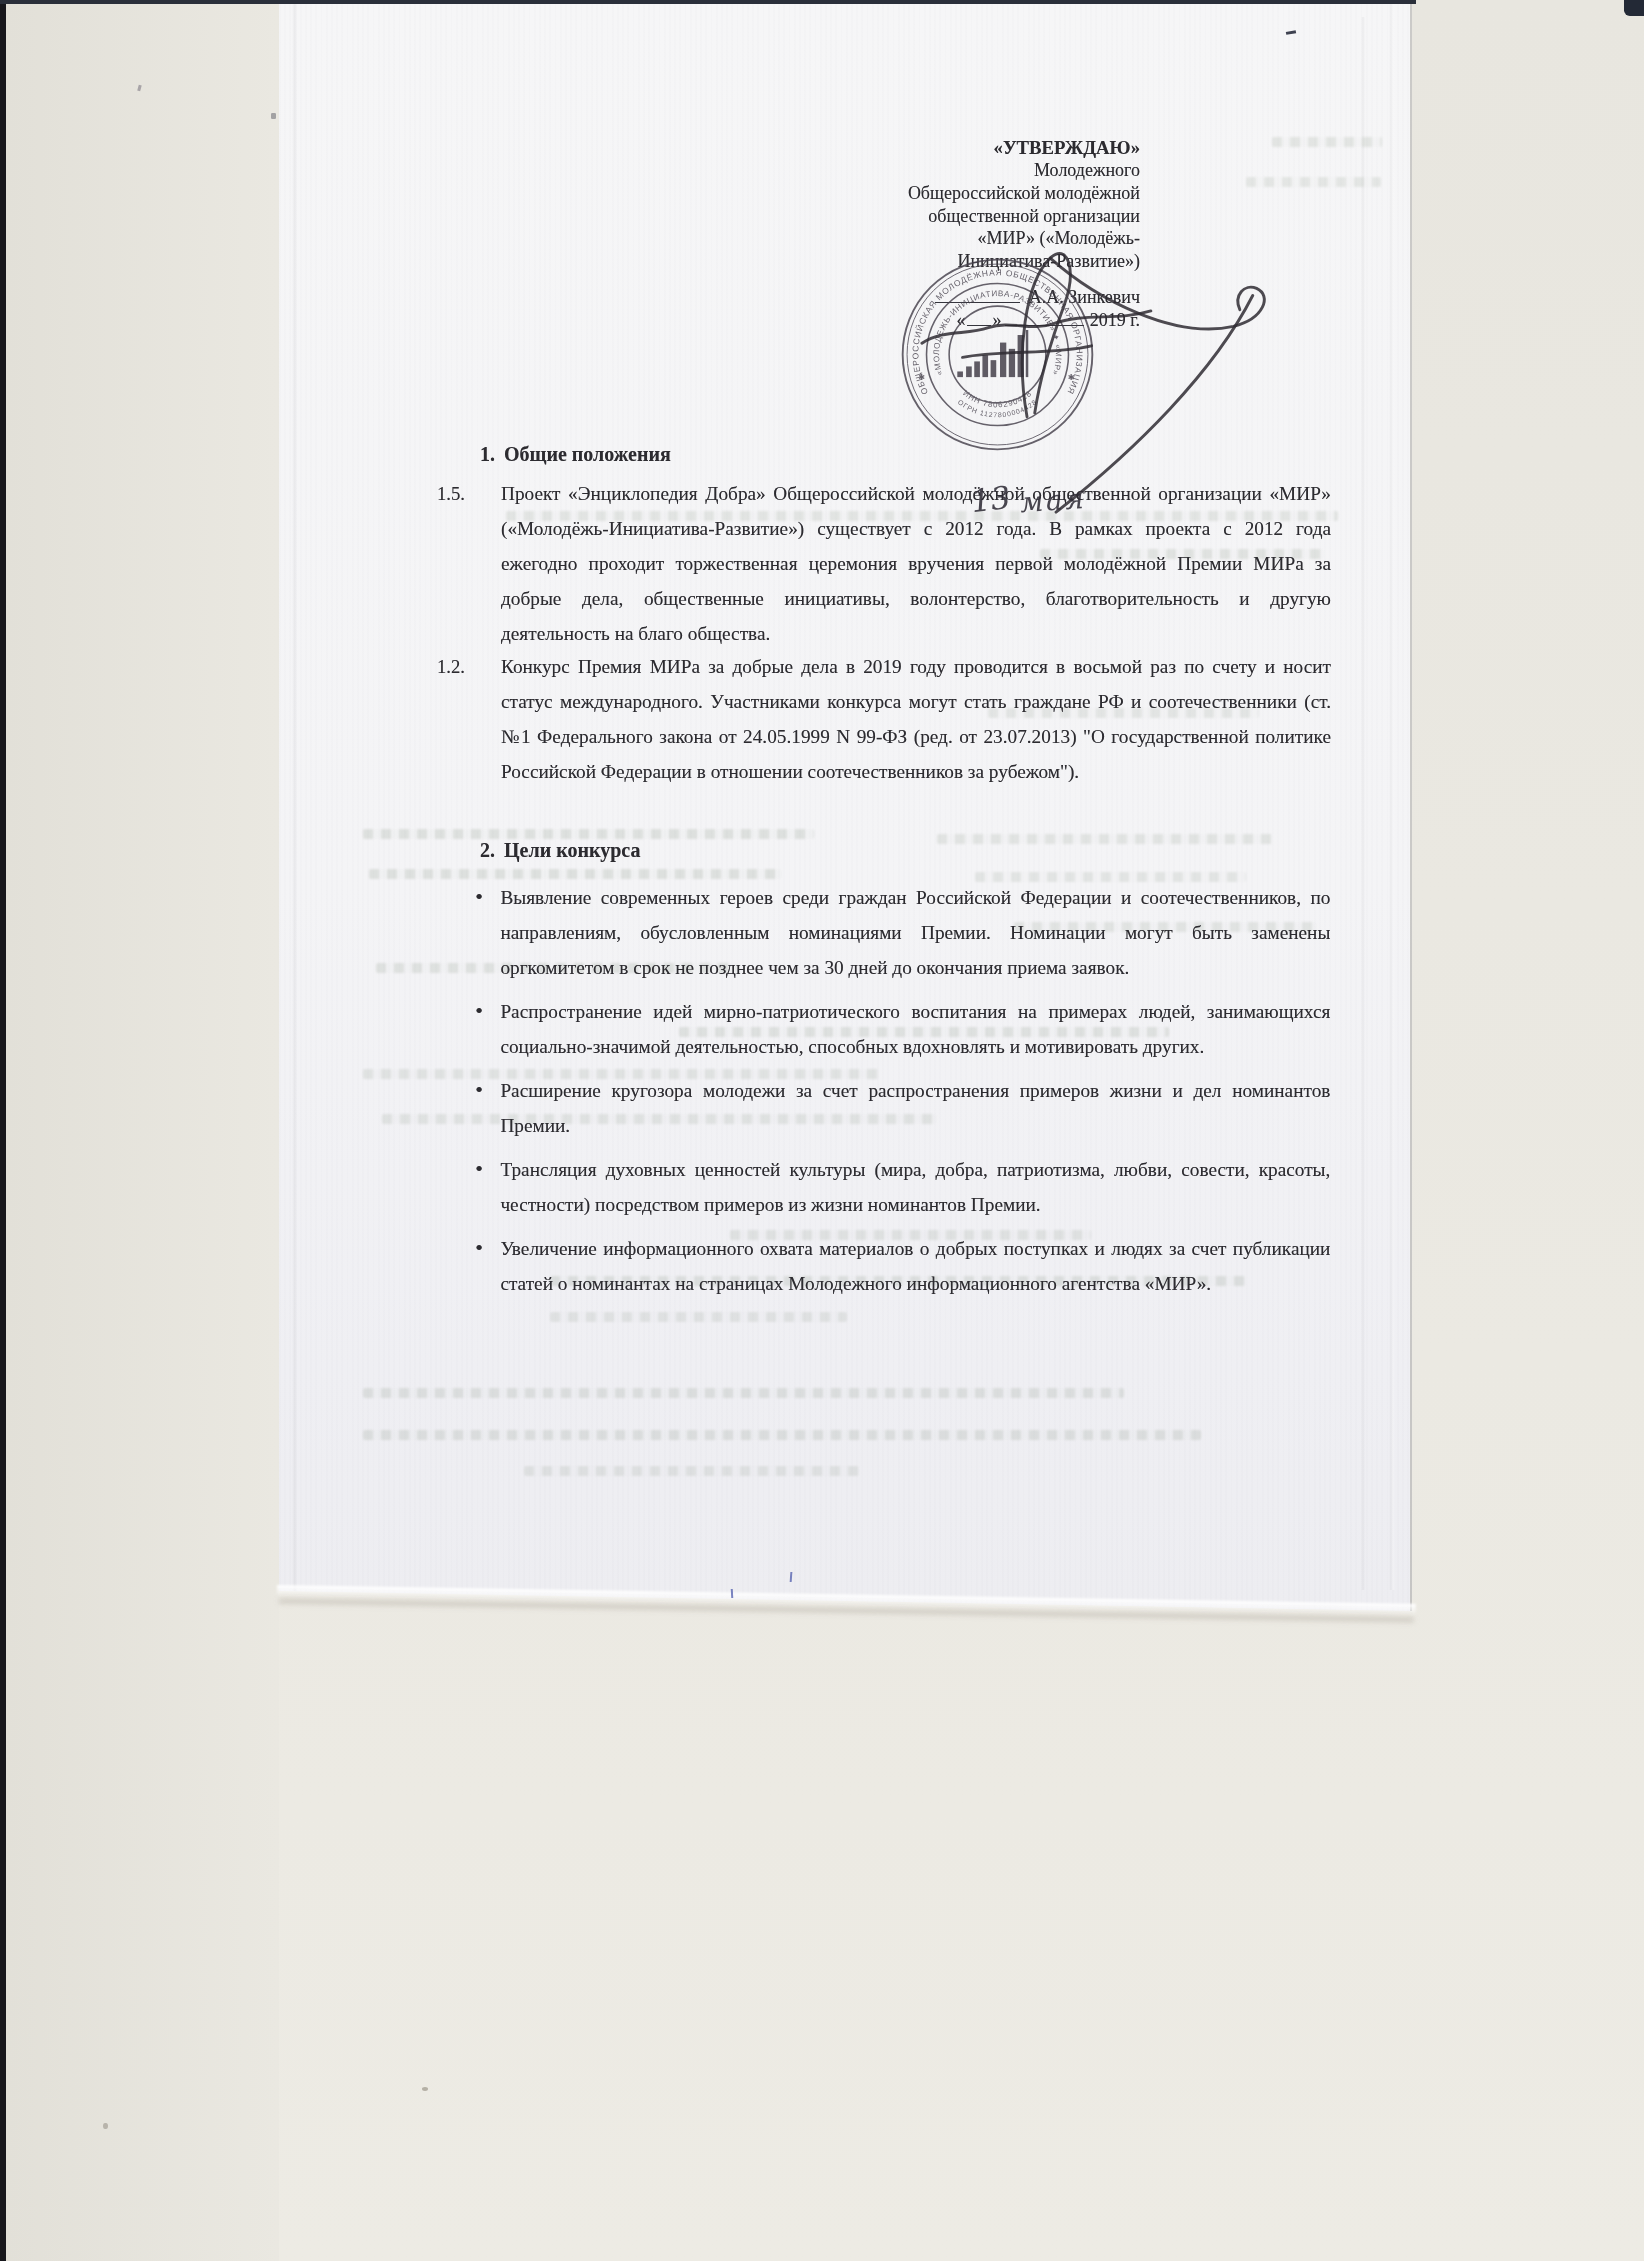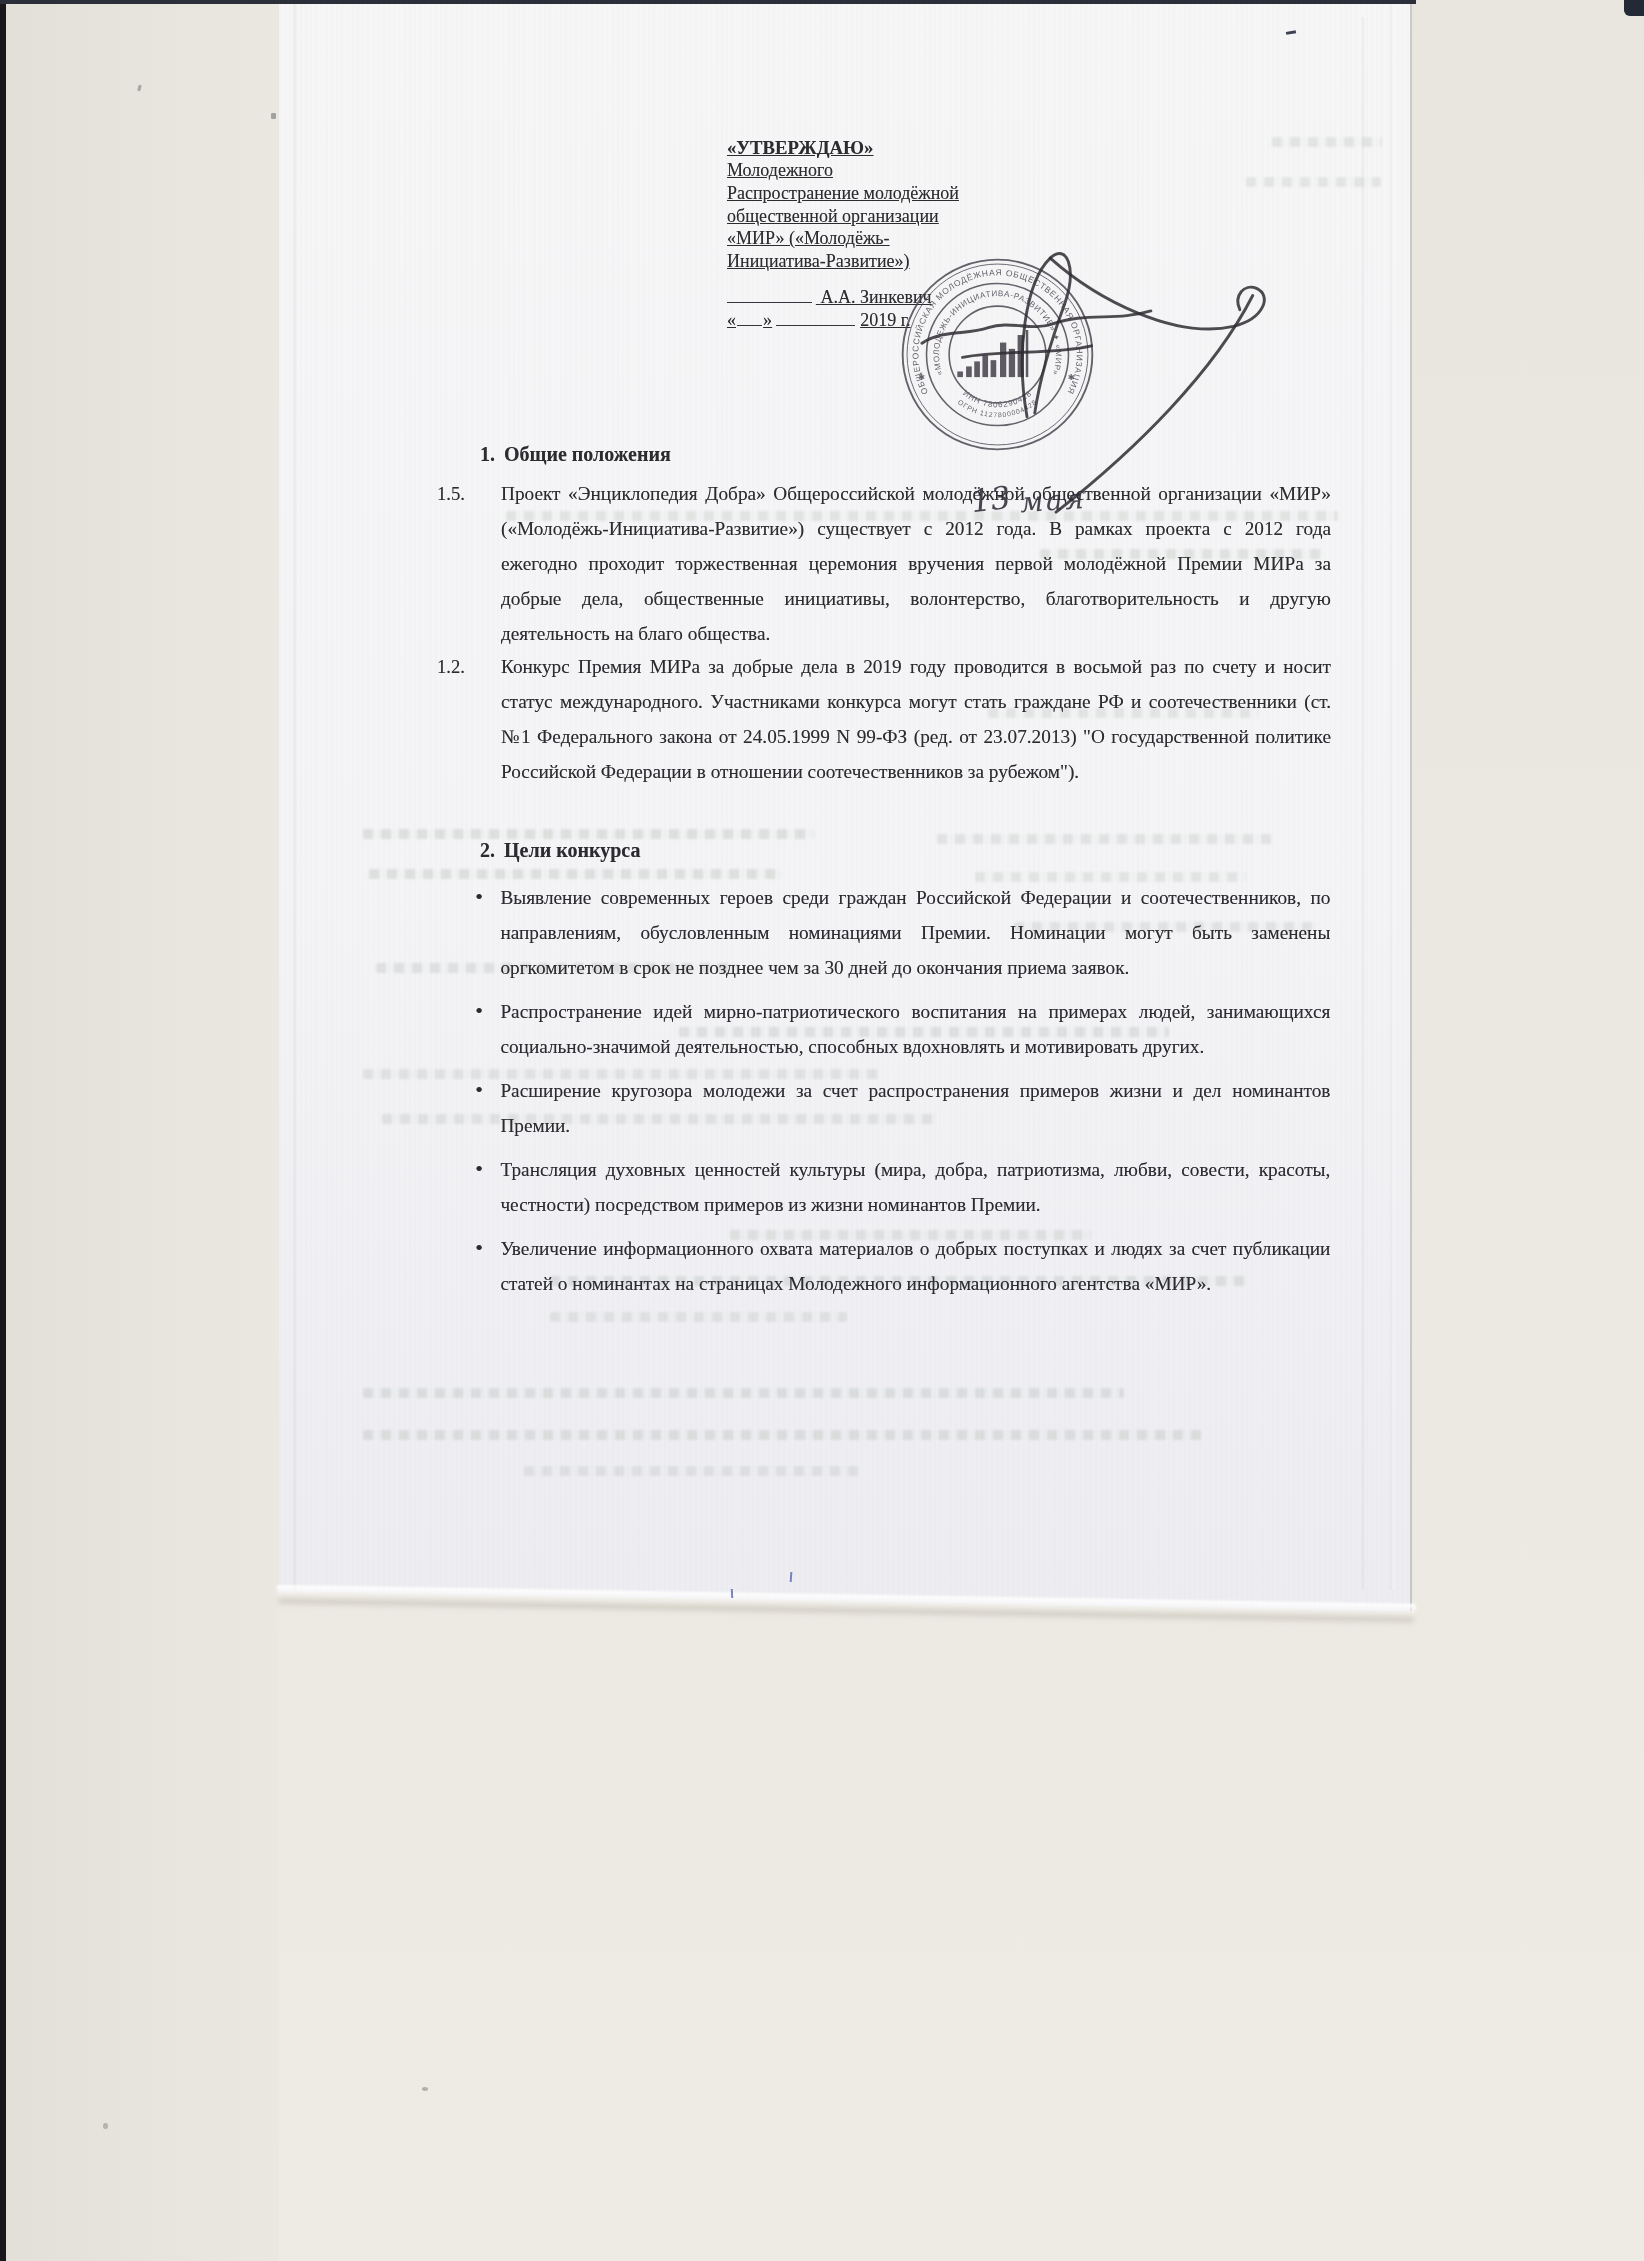--- a/index.html
+++ b/index.html
@@ -21,21 +21,21 @@
   .crease{position:absolute;background:linear-gradient(90deg,rgba(60,60,70,.0),rgba(60,60,70,.06),rgba(60,60,70,.0));}
   .crease-l{left:13px;top:0;width:5.2px;height:1587px;}
   .crease-r1{left:1082px;top:13px;width:3.9px;height:1573px;}
   .crease-r2{left:1110px;top:0;width:6.4px;height:1586px;background:linear-gradient(90deg,rgba(60,60,70,0),rgba(60,60,70,.05),rgba(255,255,255,.35),rgba(60,60,70,0));}
   .sheet-edge-r{position:absolute;right:0;top:0;width:1.9px;height:1607px;background:rgba(150,148,142,.45);}
   .bottom-light{position:absolute;left:277px;top:1585px;width:1139px;height:11px;background:linear-gradient(180deg,#ffffff,rgba(255,255,255,.06));filter:blur(1.3px);transform:rotate(0.95deg);transform-origin:left top;}
   .bottom-shadow{position:absolute;left:279px;top:1598px;width:1135px;height:5.8px;background:rgba(150,145,133,.28);filter:blur(2.6px);transform:rotate(0.95deg);transform-origin:left top;}
 
   
   .ink{color:#2c2b30;text-shadow:0 0 0.6px rgba(43,43,48,.4);}
-  .approval{position:absolute;top:133px;right:272px;width:413px;font-size:18px;line-height:22.6px;z-index:2;text-decoration:underline;}
+  .approval{position:absolute;top:133px;right:272px;width:413px;text-align:right;font-size:18px;line-height:22.6px;z-index:2;}
   .approval .b{font-weight:bold;font-size:18.7px;}
   .sig-row{margin-top:14px;white-space:nowrap;}
   .u{display:inline-block;border-bottom:1.3px solid #35353d;height:15.5px;vertical-align:baseline;}
   .u-sig{width:85px;margin-right:3.9px;}
   .u-day{width:24.5px;margin:0 1.3px;}
   .u-month{width:79px;margin:0 5.2px 0 3.9px;}
   .date-row{white-space:nowrap;}
 
   .title{position:absolute;top:389px;left:0;width:1173px;text-align:center;font-weight:bold;font-size:20px;line-height:26px;z-index:2;}
 
@@ -109,21 +109,21 @@
     <div class="ghost" style="left:451px;top:1226px;width:361px;opacity:.5;"></div>
     <div class="ghost" style="left:271px;top:1272px;width:696px;opacity:.55;"></div>
     <div class="ghost" style="left:271px;top:1308px;width:297px;opacity:.45;"></div>
     <div class="ghost" style="left:84px;top:1384px;width:761px;opacity:.55;"></div>
     <div class="ghost" style="left:84px;top:1426px;width:838px;opacity:.55;"></div>
     <div class="ghost" style="left:245px;top:1462px;width:335px;opacity:.45;"></div>
 
     <div class="approval ink">
       <div class="b">«УТВЕРЖДАЮ»</div>
       <div>Молодежного</div>
-      <div>Распространение молодёжной</div>
+      <div>Общероссийской молодёжной</div>
       <div>общественной организации</div>
       <div>«МИР» («Молодёжь-</div>
       <div>Инициатива-Развитие»)</div>
       <div class="sig-row">
         <span class="u u-sig"></span>
         <span>А.А. Зинкевич</span>
       </div>
       <div class="date-row">
         <span>«</span><span class="u u-day"></span><span>»</span><span class="u u-month"></span><span>2019 г.</span>
       </div>

